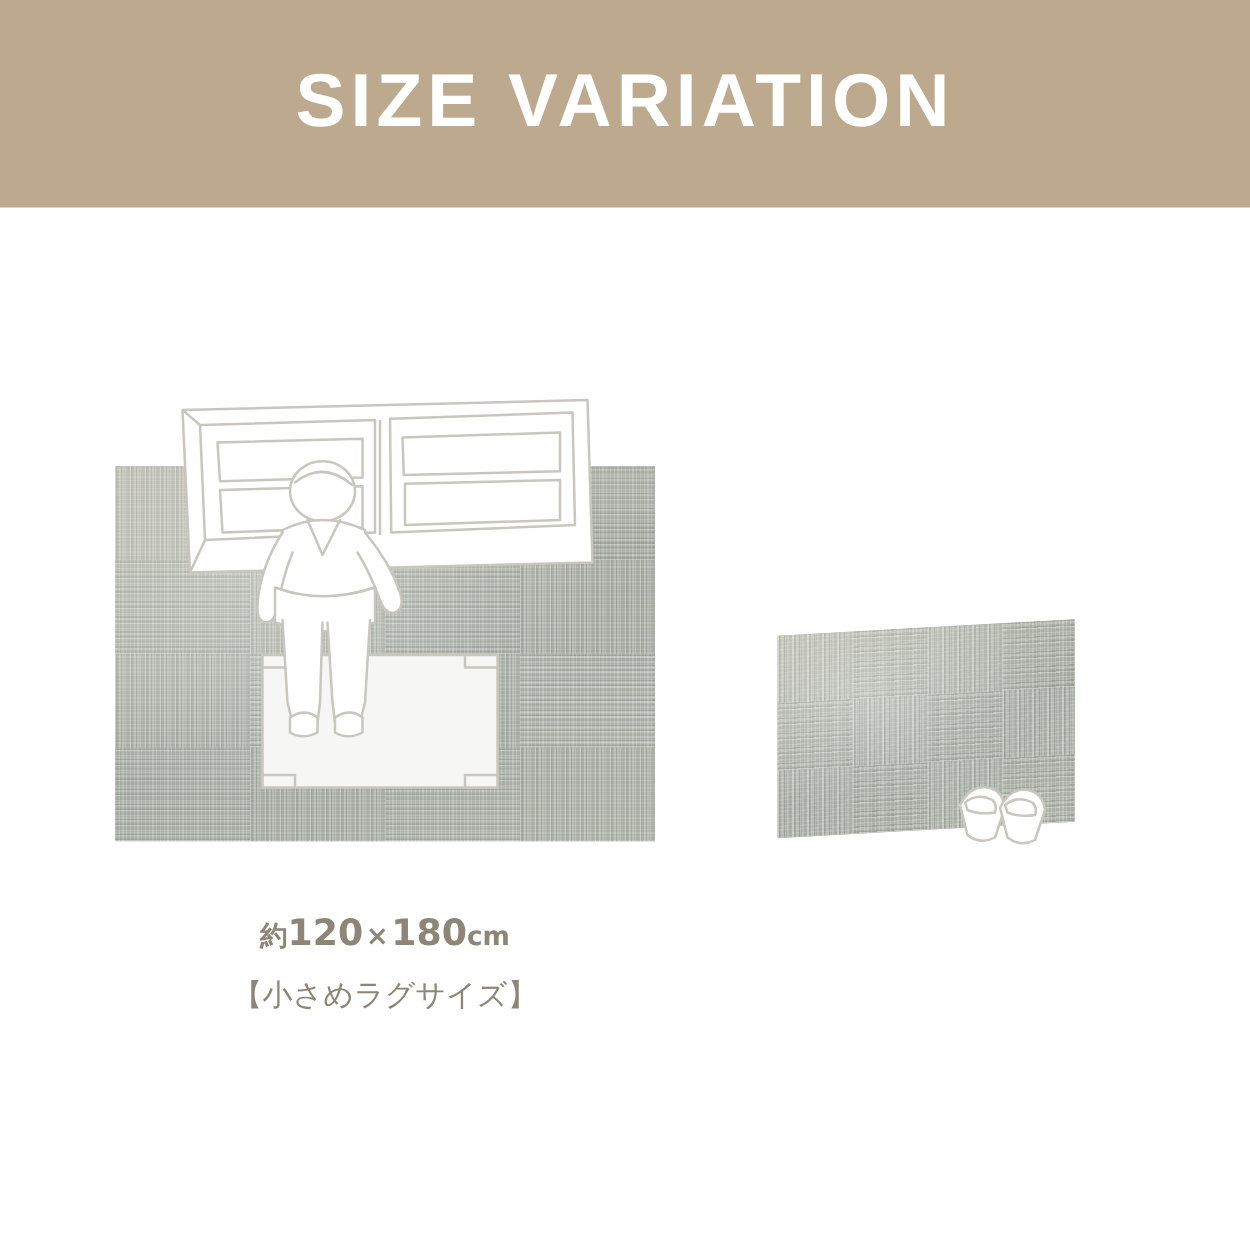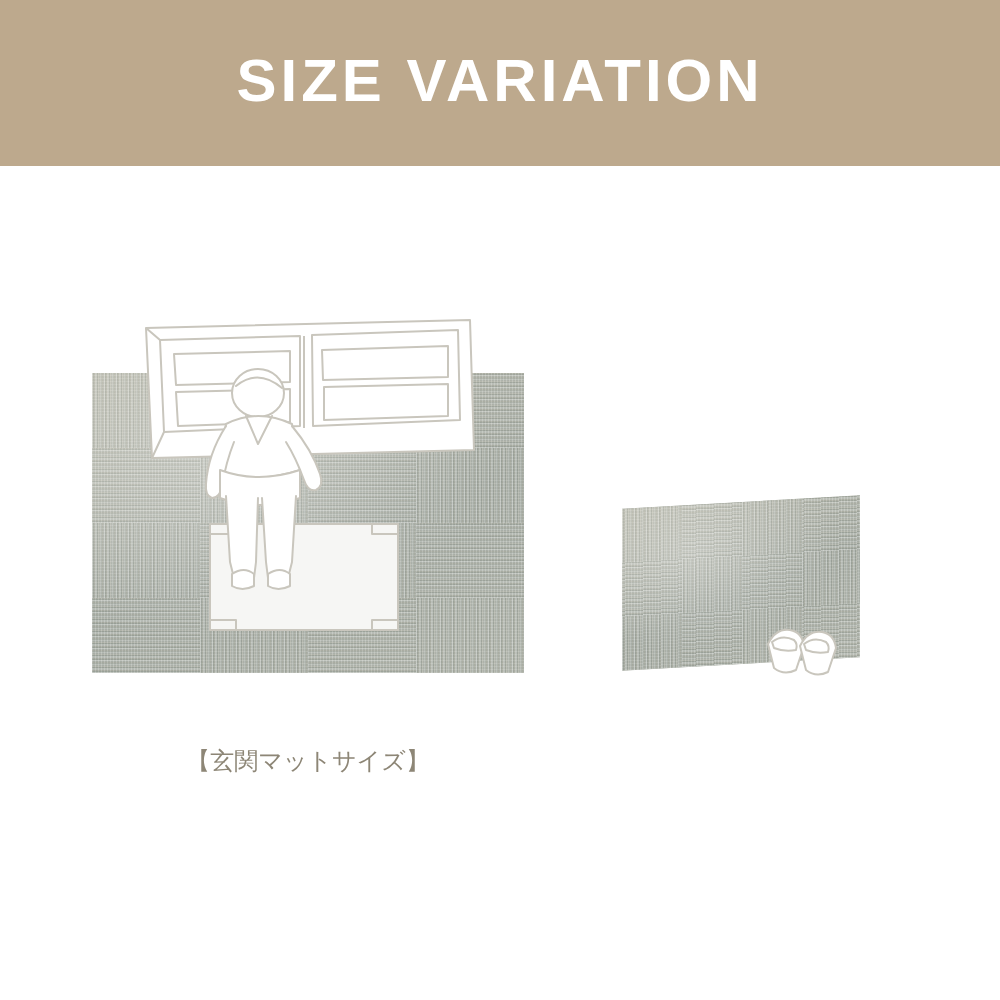--- a/index.html
+++ b/index.html
@@ -306,18 +306,19 @@
         <g fill="#ffffff" stroke="#c9c6bd" stroke-width="2" stroke-linejoin="round">
           <path d="M6 26 Q14 10 28 12 Q40 14 42 28 L34 52 Q22 58 12 50 Z"></path>
           <path d="M10 24 Q20 16 32 22 Q36 26 34 32 Q22 34 12 30 Z"></path>
           <path d="M38 28 Q46 12 60 14 Q72 16 74 30 L66 54 Q54 60 44 52 Z"></path>
           <path d="M42 26 Q52 18 64 24 Q68 28 66 34 Q54 36 44 32 Z"></path>
         </g>
       </svg>
     </div>
 
     <div class="caption caption-left">
-      <div class="sub">【玄関マットサイズ】</div>
+      <div class="dim"><span class="approx">約</span><span>120</span><span class="times">×</span><span>180</span><span class="unit">cm</span></div>
+      <div class="sub">【小さめラグサイズ】</div>
     </div>
 
 
   </div>
 </div>
 
 </body></html>

